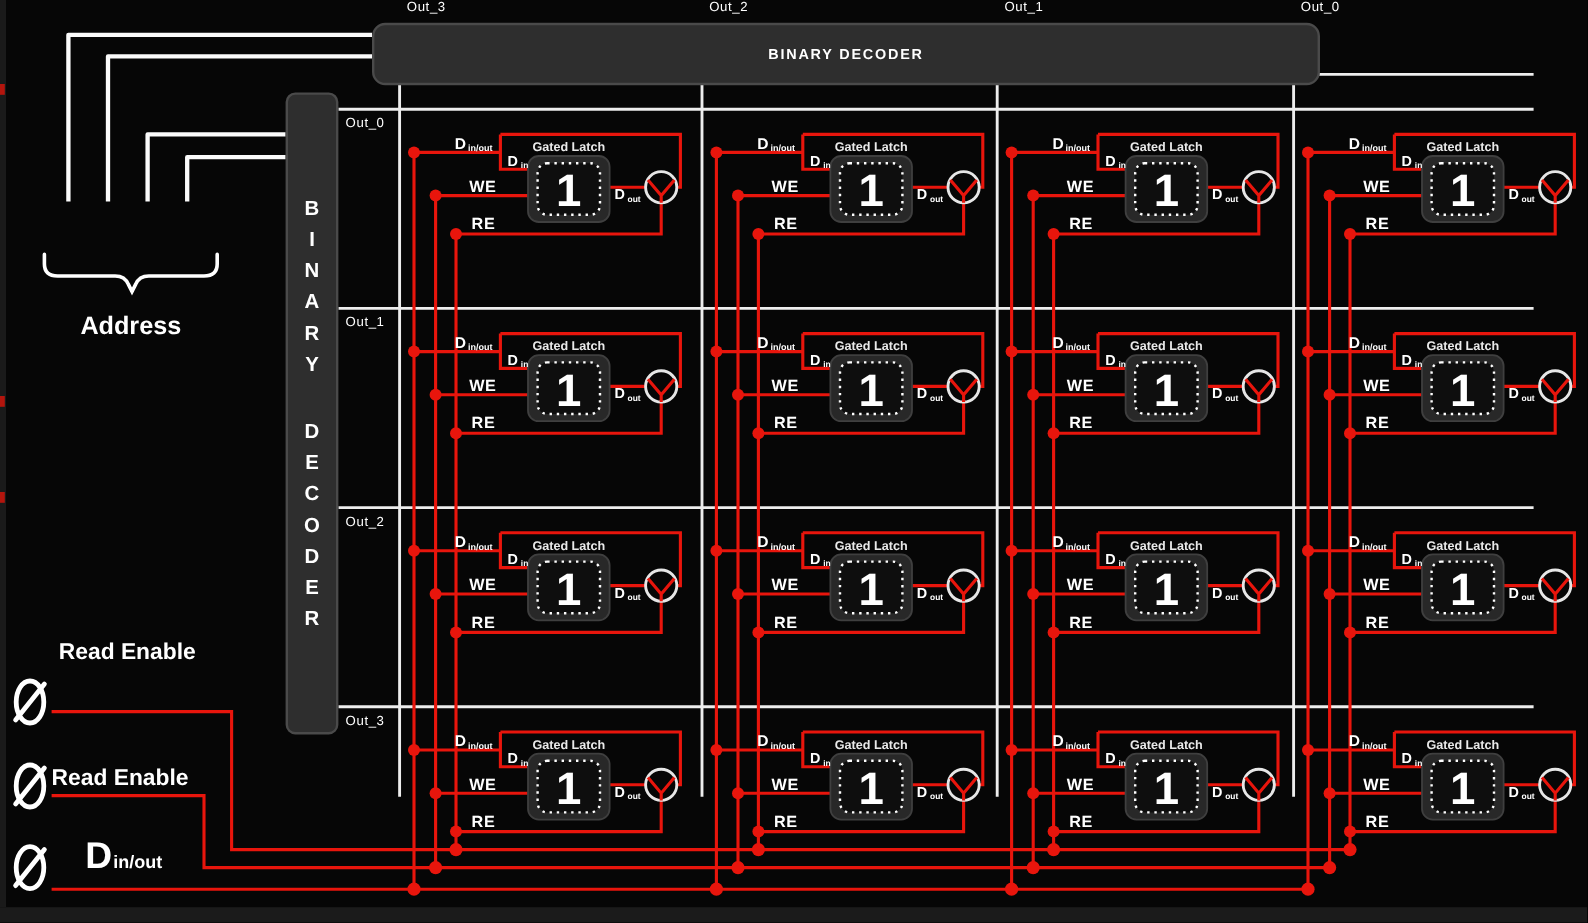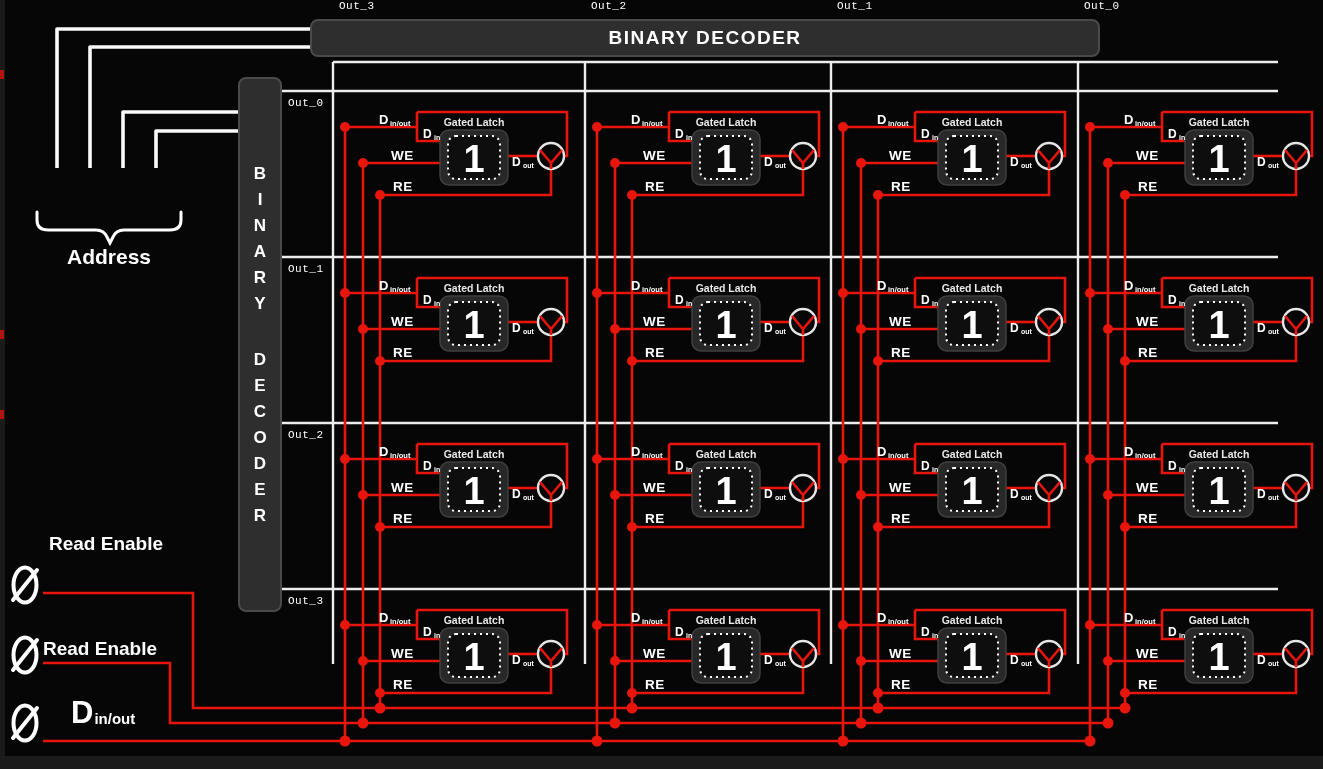--- a/index.html
+++ b/index.html
@@ -4,29 +4,29 @@
 <style>
   html,body{margin:0;padding:0;background:#000;}
   .stage{position:relative;width:1323px;height:769px;background:#060606;overflow:hidden;
          font-family:"Liberation Sans",sans-serif;}
   .edge-left{position:absolute;left:0;top:0;width:5px;height:756px;background:#1a1a1a;}
   .edge-bottom{position:absolute;left:0;top:756px;width:1323px;height:13px;background:#1b1b1b;}
   .edge-tick{position:absolute;left:0;width:4px;height:9px;background:#b3150d;}
   svg.schematic{position:absolute;left:0;top:0;}
   .panel{position:absolute;background:#2e2e2e;border:2px solid #4a4a4a;border-radius:8px;
          box-sizing:border-box;color:#fff;}
-  .top-decoder{left:310px;top:19px;width:790px;height:38px;display:flex;align-items:center;
-         justify-content:center;font-weight:700;font-size:19px;letter-spacing:1.5px;}
+  .top-decoder{left:310px;top:19px;width:790px;height:52px;display:flex;align-items:center;
+         justify-content:center;font-weight:700;font-size:12px;letter-spacing:1.5px;border-radius:11px;}
   .left-decoder{left:238px;top:77px;width:44px;height:535px;display:flex;flex-direction:column;
          align-items:center;justify-content:center;}
   .vchar{font-weight:700;font-size:17px;line-height:26px;}
   .vgap{height:30px;}
-  .col-label,.row-label{position:absolute;color:#fff;font-family:Liberation Mono, monospace;
+  .col-label,.row-label{position:absolute;color:#fff;font-family:Liberation Sans, sans-serif;
          font-size:11px;letter-spacing:0.5px;}
-  .address-label{position:absolute;left:50px;top:245px;width:118px;text-align:center;color:#fff;
+  .address-label{position:absolute;left:50px;top:260px;width:118px;text-align:center;color:#fff;
          font-weight:700;font-size:21px;}
   .inp-label{position:absolute;color:#fff;font-weight:700;font-size:19px;}
   .d-input{position:absolute;left:71px;top:697px;color:#fff;display:flex;align-items:flex-start;}
   .d-main{font-weight:700;font-size:31px;line-height:31px;}
   .d-sub{font-weight:700;font-size:15px;margin-top:13px;margin-left:1px;}
 </style>
 </head>
 <body>
 
 <div class="stage">

